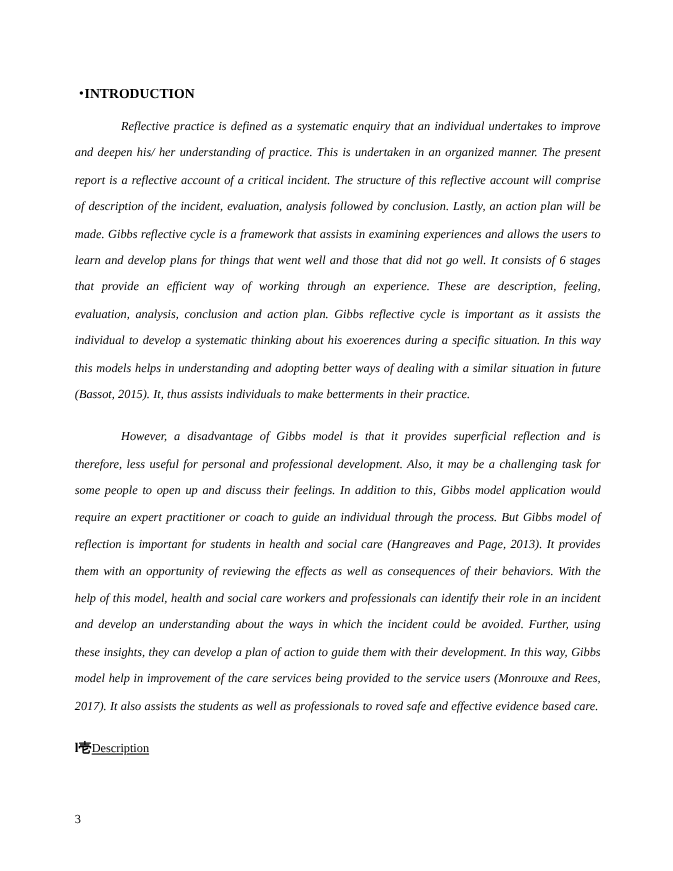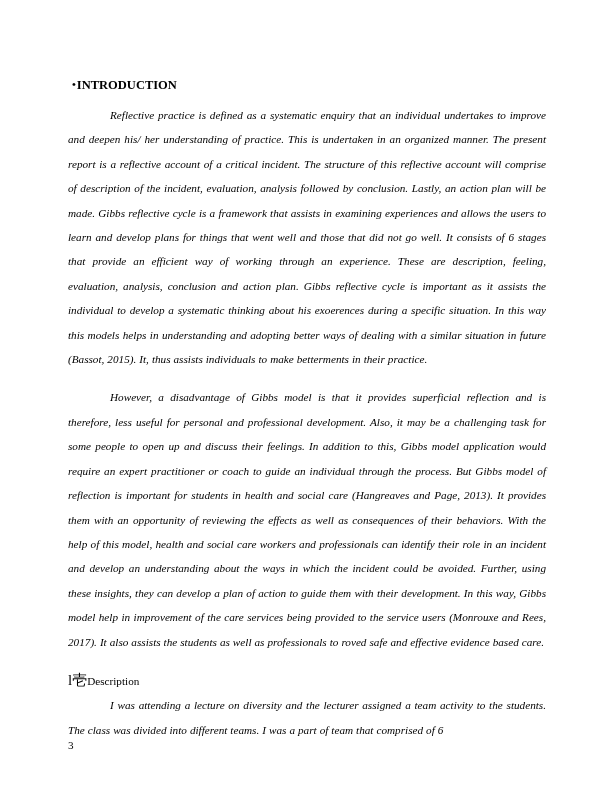--- a/index.html
+++ b/index.html
@@ -55,23 +55,25 @@
   p.body-par.last {
     margin-bottom: 0;
   }
   .subheading {
     font-size: 11.2px;
     line-height: 24.4px;
     margin: 6px 0 0 0;
     padding-left: 0px;
   }
   .subheading .marker {
-    font-size: 15px;
+    font-size: 12px;
+    font-weight: bold;
   }
   .subheading .sub-text {
+    text-decoration: underline;
   }
   .page-number {
     position: absolute;
     left: 68px;
     top: 738px;
     font-size: 11.2px;
     line-height: 14px;
   }
 </style>
 </head>
@@ -85,18 +87,17 @@
     </div>
 
     <p class="body-par">Reflective practice is defined as a systematic enquiry that an individual undertakes to improve and deepen his/ her understanding of practice. This is undertaken in an organized manner. The present report is a reflective account of a critical incident. The structure of this reflective account will comprise of description of the incident, evaluation, analysis followed by conclusion. Lastly, an action plan will be made. Gibbs reflective cycle is a framework that assists in examining experiences and allows the users to learn and develop plans for things that went well and those that did not go well. It consists of 6 stages that provide an efficient way of working through an experience.  These are description, feeling, evaluation, analysis, conclusion and action plan. Gibbs reflective cycle is important as it assists the individual to develop a systematic thinking about his exoerences during a specific situation. In this way this models helps in understanding and adopting better ways of dealing with a similar situation in future (Bassot, 2015). It, thus assists individuals to make betterments in their practice.</p>
 
     <p class="body-par">However, a disadvantage of Gibbs model is that it provides superficial reflection and is therefore, less useful for personal and professional development. Also, it may be a challenging task for some people to open up and discuss their feelings. In addition to this, Gibbs model application would require an expert practitioner or coach to guide an individual through the process. But Gibbs model of reflection is important for students in health and social care (Hangreaves and Page, 2013). It provides them with an opportunity of reviewing the effects as well as consequences of their behaviors. With the help of this model, health and social care workers and professionals can identify their role in an incident and develop an understanding about the ways in which the incident could be avoided. Further, using these insights, they can develop a plan of action to guide them with their development. In this way, Gibbs model help in improvement of the care services being provided to the service users (Monrouxe and Rees, 2017). It also assists the students as well as professionals to roved safe and effective evidence based care.</p>
 
     <div class="subheading">
       <span class="marker">l壱</span><span class="sub-text">Description</span>
     </div>
 
-    <p class="body-par last">I was attending a lecture on diversity and the lecturer assigned a team activity to the students. The class was divided into different teams. I was a part of team that comprised of 6</p>
 
   </div>
 
   <div class="page-number">3</div>
 </div>
 
 </body></html>

